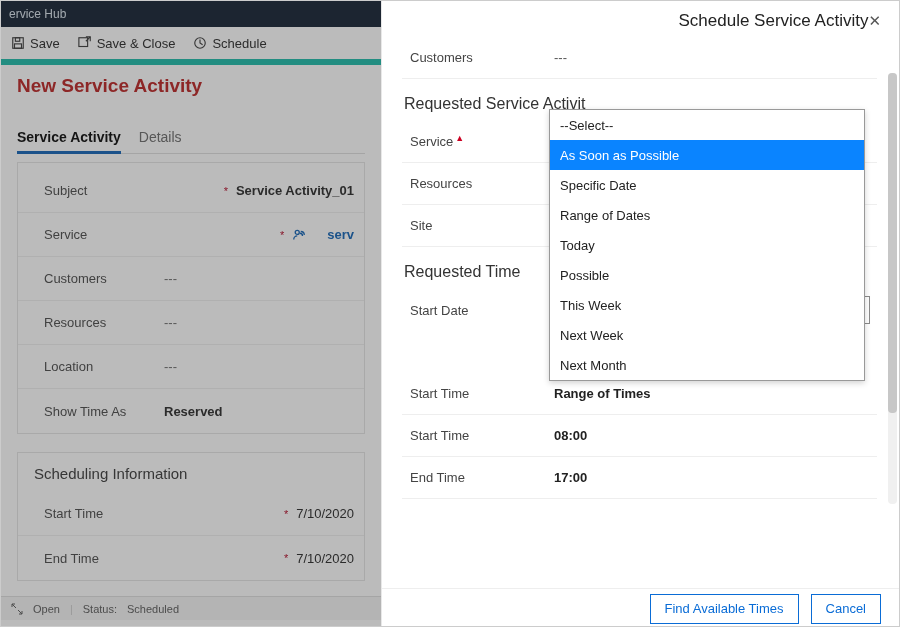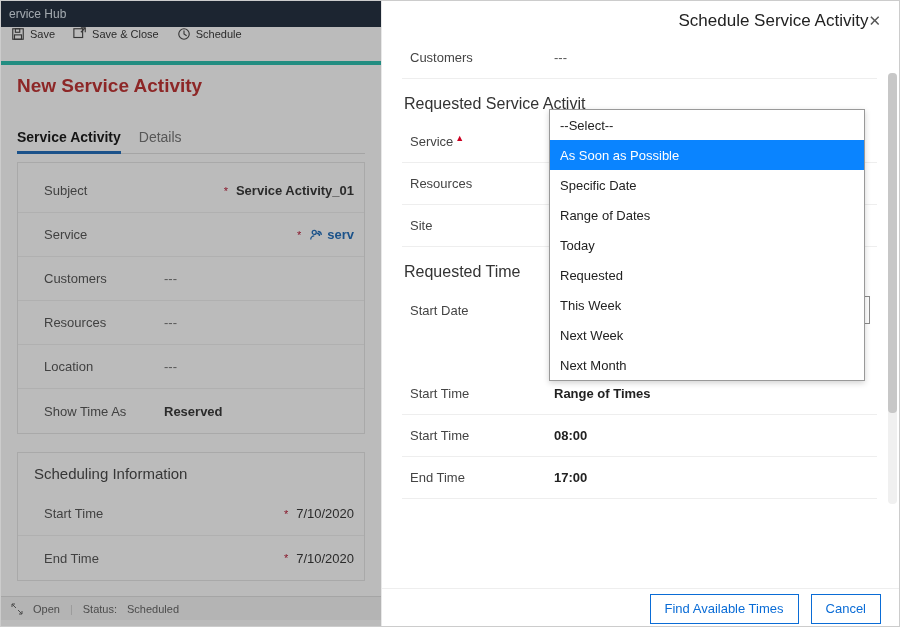--- a/index.html
+++ b/index.html
@@ -4,38 +4,38 @@
 <style>
   * { box-sizing: border-box; margin: 0; padding: 0; font-family: "Segoe UI", Arial, sans-serif; }
   body { width: 900px; height: 627px; overflow: hidden; position: relative; background: #fff; border: 1px solid #ccc; }
 
   
   .left-pane { position: absolute; left: 0; top: 0; width: 380px; height: 627px; background: #fff; border-radius: 27px; }
   .left-overlay { position: absolute; left: 0; top: 0; width: 380px; height: 627px; background: rgba(60,60,60,0.35); pointer-events: none; }
 
   .titlebar { height: 26px; background: #0b1a2b; color: #d8e2ec; font-size: 12px; display: flex; align-items: center; padding-left: 8px; }
 
-  .cmdbar { height: 38px; display: flex; align-items: flex-start; gap: 18px; padding-left: 10px; font-size: 11px; color: #222; border-bottom: 4px solid #14b8a6; }
+  .cmdbar { height: 38px; display: flex; align-items: center; gap: 18px; padding-left: 10px; font-size: 13px; color: #222; border-bottom: 6px solid #14b8a6; }
   .cmdbar .cmd { display: flex; align-items: center; gap: 5px; }
   .cmdbar svg { width: 14px; height: 14px; }
 
   .page-area { padding: 10px 16px 0 16px; }
   .page-title { font-size: 19px; font-weight: 700; color: #b91c1c; margin-bottom: 26px; }
   .tabs { display: flex; gap: 18px; border-bottom: 1px solid #ddd; margin-bottom: 8px; }
   .tab { font-size: 14px; padding: 6px 0 8px; color: #666; position: relative; }
   .tab.active { color: #000; font-weight: 600; }
   .tab.active::after { content:""; position:absolute; left:0; right:0; bottom:-1px; height:3px; background:#0a5fb4; }
 
   .form-card { border: 1px solid #e3e3e3; padding: 6px 0 0 0; margin-top: 6px; }
   .form-row { display: flex; align-items: center; height: 44px; padding: 0 10px 0 26px; border-bottom: 1px solid #eee; font-size: 13px; }
   .form-row:last-child { border-bottom: none; }
   .form-row .lbl { width: 120px; color: #444; display:flex; align-items:center; gap:2px;}
   .form-row .req { color:#b00020; font-size:11px; margin-left:auto; margin-right:8px;}
   .form-row .val { font-weight: 600; color: #222; }
-  .form-row .val.link { color: #0a5fb4; font-weight: 700; display:flex; align-items:center; gap:4px;}
+  .form-row .val.link { color: #0a5fb4; font-weight: 700; display:flex; align-items:center; gap:21px;}
   .form-row .val.dash { color:#666; font-weight:400; }
 
   .sched-card { border: 1px solid #e3e3e3; padding: 10px 0 0 0; margin-top: 18px; }
   .sched-card .section-title { font-size: 15px; font-weight: 400; padding: 2px 16px 10px; color:#333; }
   .sched-card .form-row .lbl { width: 110px; }
 
   .statusbar { position:absolute; left:0; bottom:8px; width:380px; height:24px; background:#f4f4f4; border-top:1px solid #ddd; display:flex; align-items:center; gap:10px; padding:0 10px; font-size:11px; color:#555; }
   .statusbar .sep { color:#ccc; }
 
   
@@ -241,17 +241,17 @@
     <div class="btn">Cancel</div>
   </div>
 </div>
 
 <div class="dropdown">
   <div class="opt">--Select--</div>
   <div class="opt selected">As Soon as Possible</div>
   <div class="opt">Specific Date</div>
   <div class="opt">Range of Dates</div>
   <div class="opt">Today</div>
-  <div class="opt">Requested</div>
+  <div class="opt">Possible</div>
   <div class="opt">This Week</div>
   <div class="opt">Next Week</div>
   <div class="opt">Next Month</div>
 </div>
 
 </body></html>

